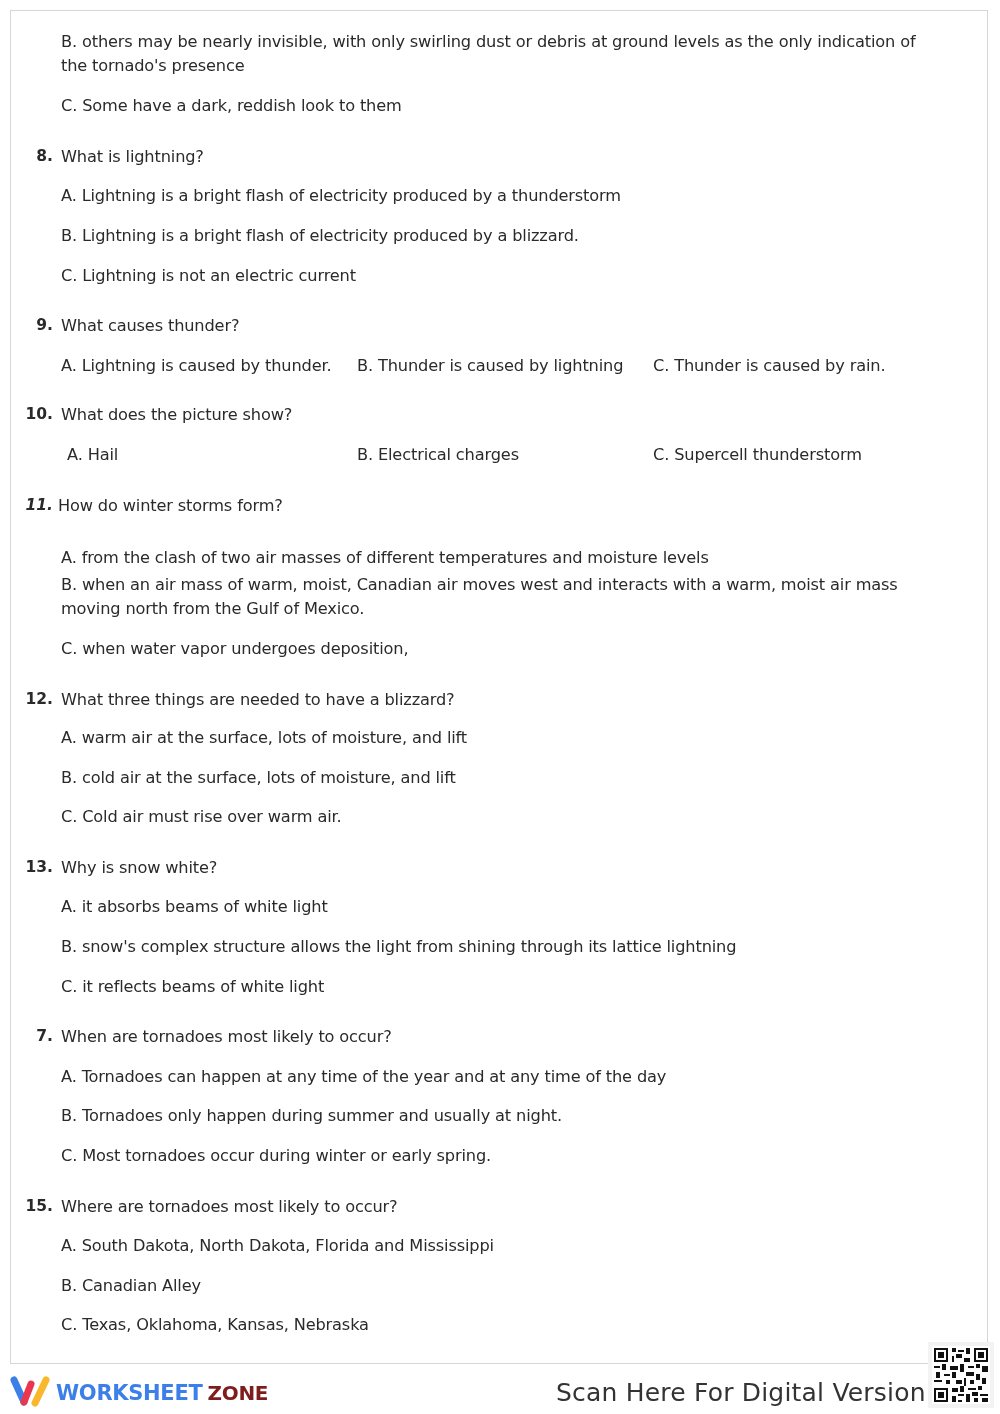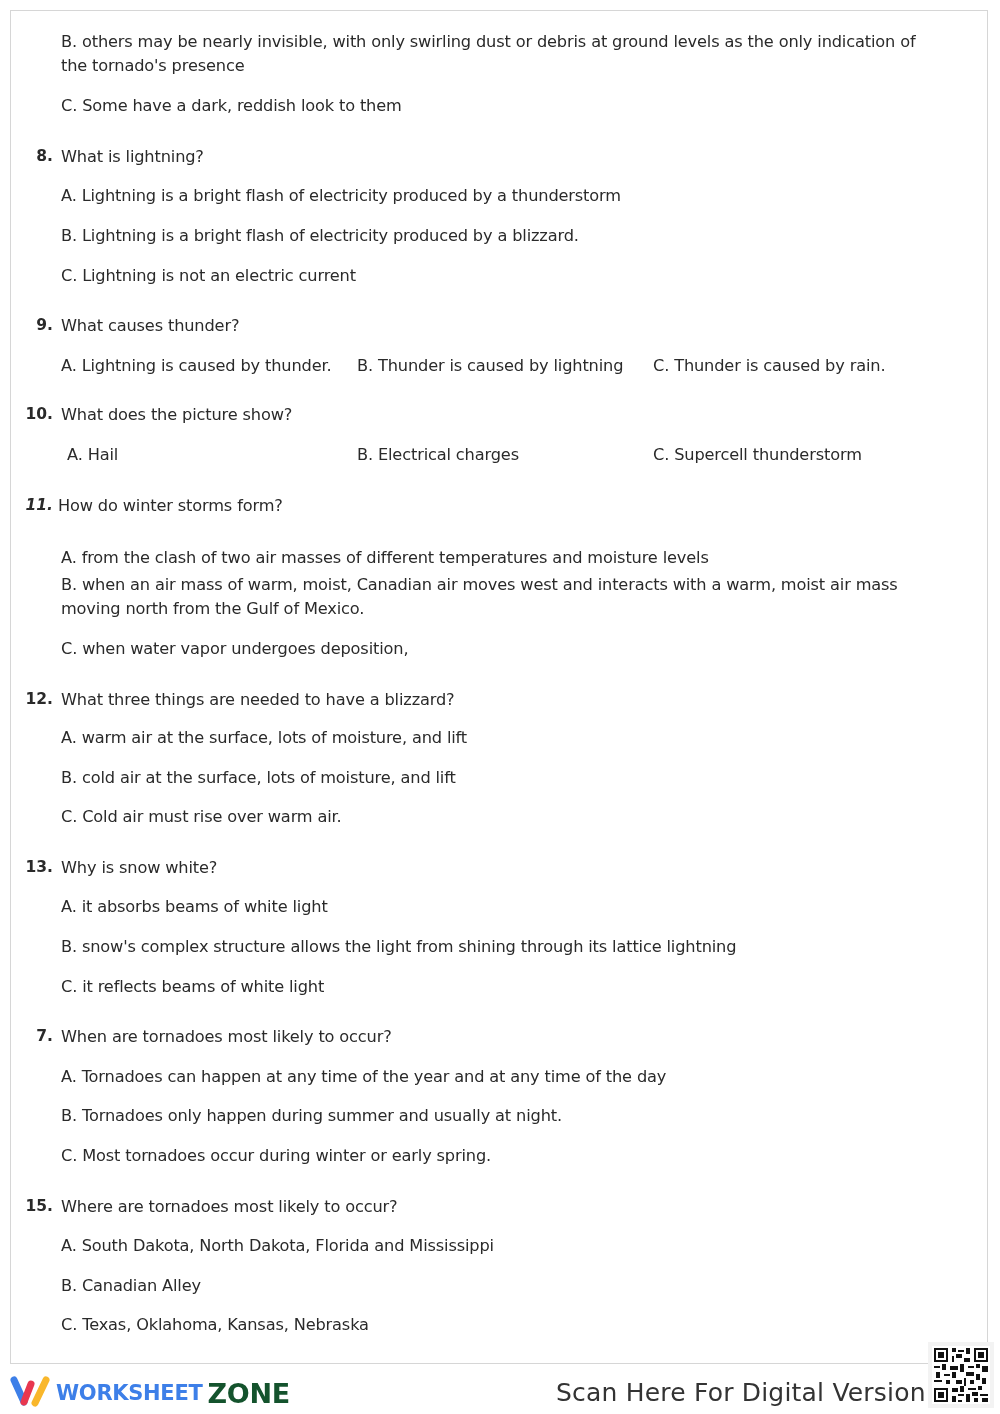--- a/index.html
+++ b/index.html
@@ -5,21 +5,21 @@
   html, body { margin:0; padding:0; background:#ffffff; }
   body { width:1000px; height:1414px; position:relative; overflow:hidden;
          font-family: "DejaVu Sans", sans-serif; color:#2a2a2a; }
   .frame { position:absolute; left:10px; top:10px; width:978px; height:1354px;
            border:1.5px solid #d6d6d6; box-sizing:border-box; }
   .line { position:absolute; font-size:16.2px; line-height:24px; white-space:nowrap; letter-spacing:-0.15px; }
   .wrap { white-space:normal; width:860px; }
   .qnum { position:absolute; font-weight:bold; font-size:15.5px; line-height:24px; text-align:right; width:34px; }
   .footer-logo { position:absolute; left:10px; top:1376px; height:34px; display:flex; align-items:center; }
   .brand1 { color:#3d7fe8; font-weight:bold; font-size:21px; letter-spacing:-0.3px; margin-left:6px; }
-  .brand2 { color:#14532d; font-weight:bold; font-size:27px; letter-spacing:-0.3px; margin-left:5px; }
+  .brand2 { color:#7f1d1d; font-weight:bold; font-size:20px; letter-spacing:-0.3px; margin-left:5px; }
   .scan { position:absolute; left:556px; top:1378px; font-size:25px; color:#333; letter-spacing:0.2px; }
   .qr { position:absolute; left:928px; top:1342px; width:66px; height:66px; background:#f3f3f3; display:flex; align-items:center; justify-content:center; }
 </style>
 </head>
 <body>
 
 <div class="frame"></div>
 
 <div class="line wrap" style="left:61px; top:30px; width:870px;">
   <span>B.</span><span> others may be nearly invisible, with only swirling dust or debris at ground levels as the only indication of the tornado's presence</span>

